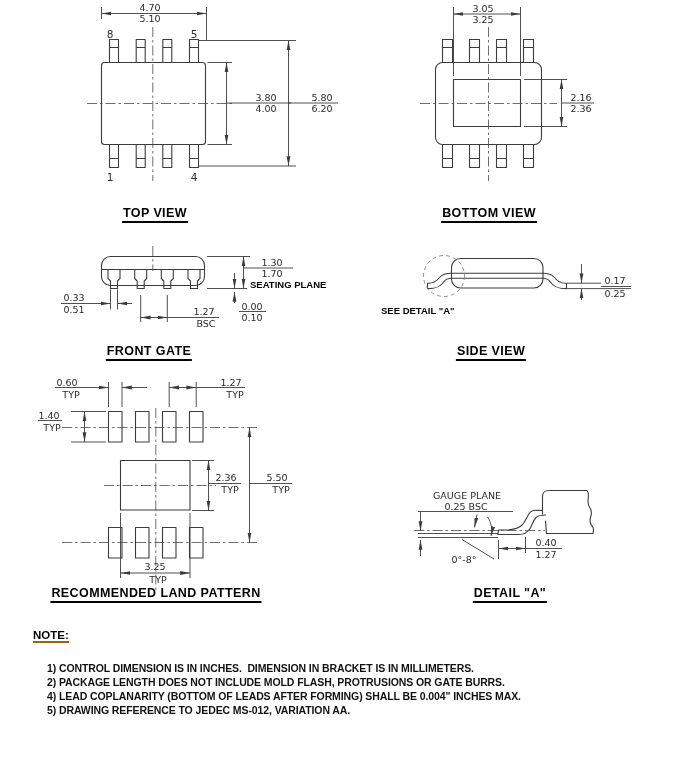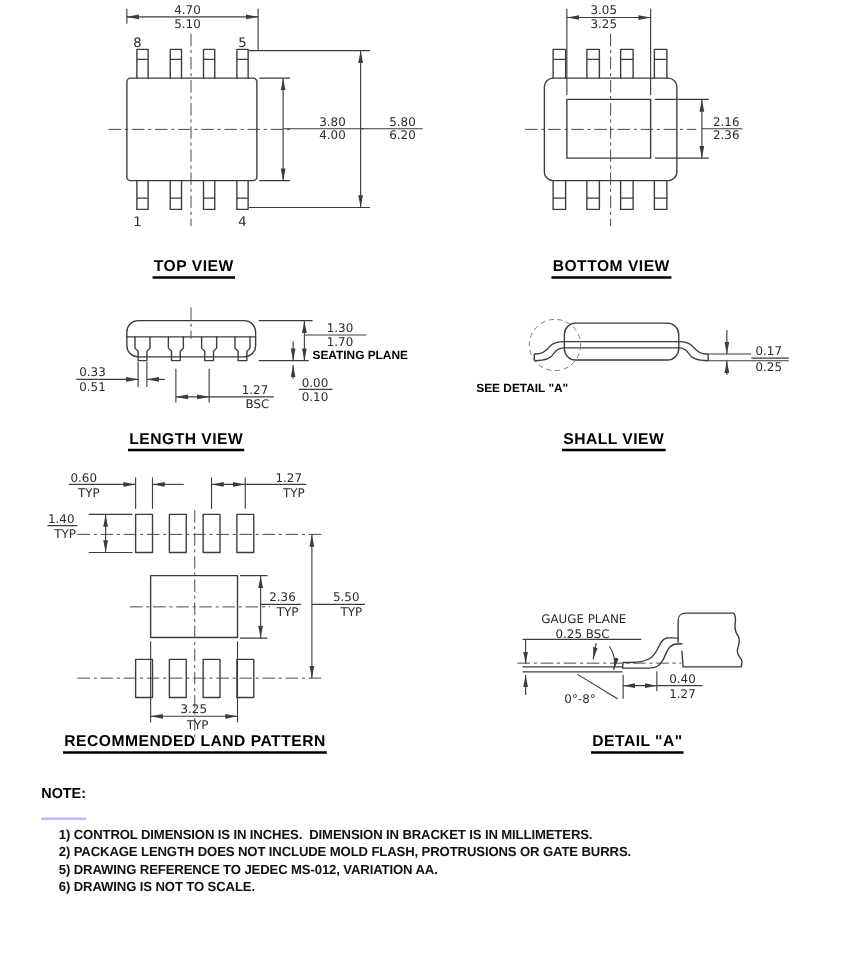--- a/index.html
+++ b/index.html
@@ -10,21 +10,21 @@
   .dim{stroke:#3c3c3c;stroke-width:.9;fill:none;}
   .cl{stroke:#4a4a4a;stroke-width:.8;fill:none;stroke-dasharray:10 3 2.5 3;}
   .dash{stroke:#7a7a7a;stroke-width:.8;fill:none;stroke-dasharray:4 3;}
   text{font-family:"DejaVu Sans",sans-serif;fill:#2b2b2b;}
   .cad{font-size:9.5px;text-anchor:middle;}
   .cadl{font-size:10.5px;text-anchor:middle;}
   .blt{font:bold 9.5px "Liberation Sans",sans-serif;fill:#000;text-anchor:start;}
   .vtitle{position:absolute;transform:translateX(-50%);font:bold 12.5px "Liberation Sans",sans-serif;
           color:#000;border-bottom:2px solid #000;padding:0 1px 1px;letter-spacing:.4px;white-space:nowrap;text-align:center;}
   .notes-heading{position:absolute;left:33px;top:629px;font:bold 11.5px "Liberation Sans",sans-serif;
-          color:#000;border-bottom:2px solid #c4b5fd;padding-bottom:13px;}
+          color:#000;border-bottom:2px solid #a16207;padding-bottom:0;}
   .notes-list{position:absolute;left:47px;top:661px;}
   .note-line{font:bold 10.5px "Liberation Sans",sans-serif;line-height:14px;color:#111;
           white-space:pre;letter-spacing:-.1px;}
 </style>
 </head>
 <body>
 
 <div id="sheet">
 
 <svg width="680" height="775" viewBox="0 0 680 775">
@@ -231,26 +231,26 @@
       <path class="dim" d="M498.5,540 V559 M525.5,537 V553 M525.5,548.5 H562"></path>
       <line class="dim" x1="498.5" y1="548.5" x2="525.5" y2="548.5" marker-start="url(#ah)" marker-end="url(#ah)"></line>
       <text class="cad" x="546" y="546">0.40</text>
       <text class="cad" x="546" y="558">1.27</text>
     </g>
   </g>
 </svg>
 
 <div class="vtitle" style="left:155px;top:206px">TOP VIEW</div>
 <div class="vtitle" style="left:489px;top:206px">BOTTOM VIEW</div>
-<div class="vtitle" style="left:149px;top:344px">LENGTH VIEW</div>
-<div class="vtitle" style="left:491px;top:344px">SHALL VIEW</div>
+<div class="vtitle" style="left:149px;top:344px">FRONT GATE</div>
+<div class="vtitle" style="left:491px;top:344px">SIDE VIEW</div>
 <div class="vtitle" style="left:156px;top:586px">RECOMMENDED LAND PATTERN</div>
 <div class="vtitle" style="left:510px;top:586px">DETAIL "A"</div>
 
 <div class="notes-heading">NOTE:</div>
 <div class="notes-list">
   <div class="note-line">1) CONTROL DIMENSION IS IN INCHES.  DIMENSION IN BRACKET IS IN MILLIMETERS.</div>
   <div class="note-line">2) PACKAGE LENGTH DOES NOT INCLUDE MOLD FLASH, PROTRUSIONS OR GATE BURRS.</div>
+  <div class="note-line">4) LEAD COPLANARITY (BOTTOM OF LEADS AFTER FORMING) SHALL BE 0.004" INCHES MAX.</div>
   <div class="note-line">5) DRAWING REFERENCE TO JEDEC MS-012, VARIATION AA.</div>
-  <div class="note-line">6) DRAWING IS NOT TO SCALE.</div>
 </div>
 
 </div>
 
 </body></html>

